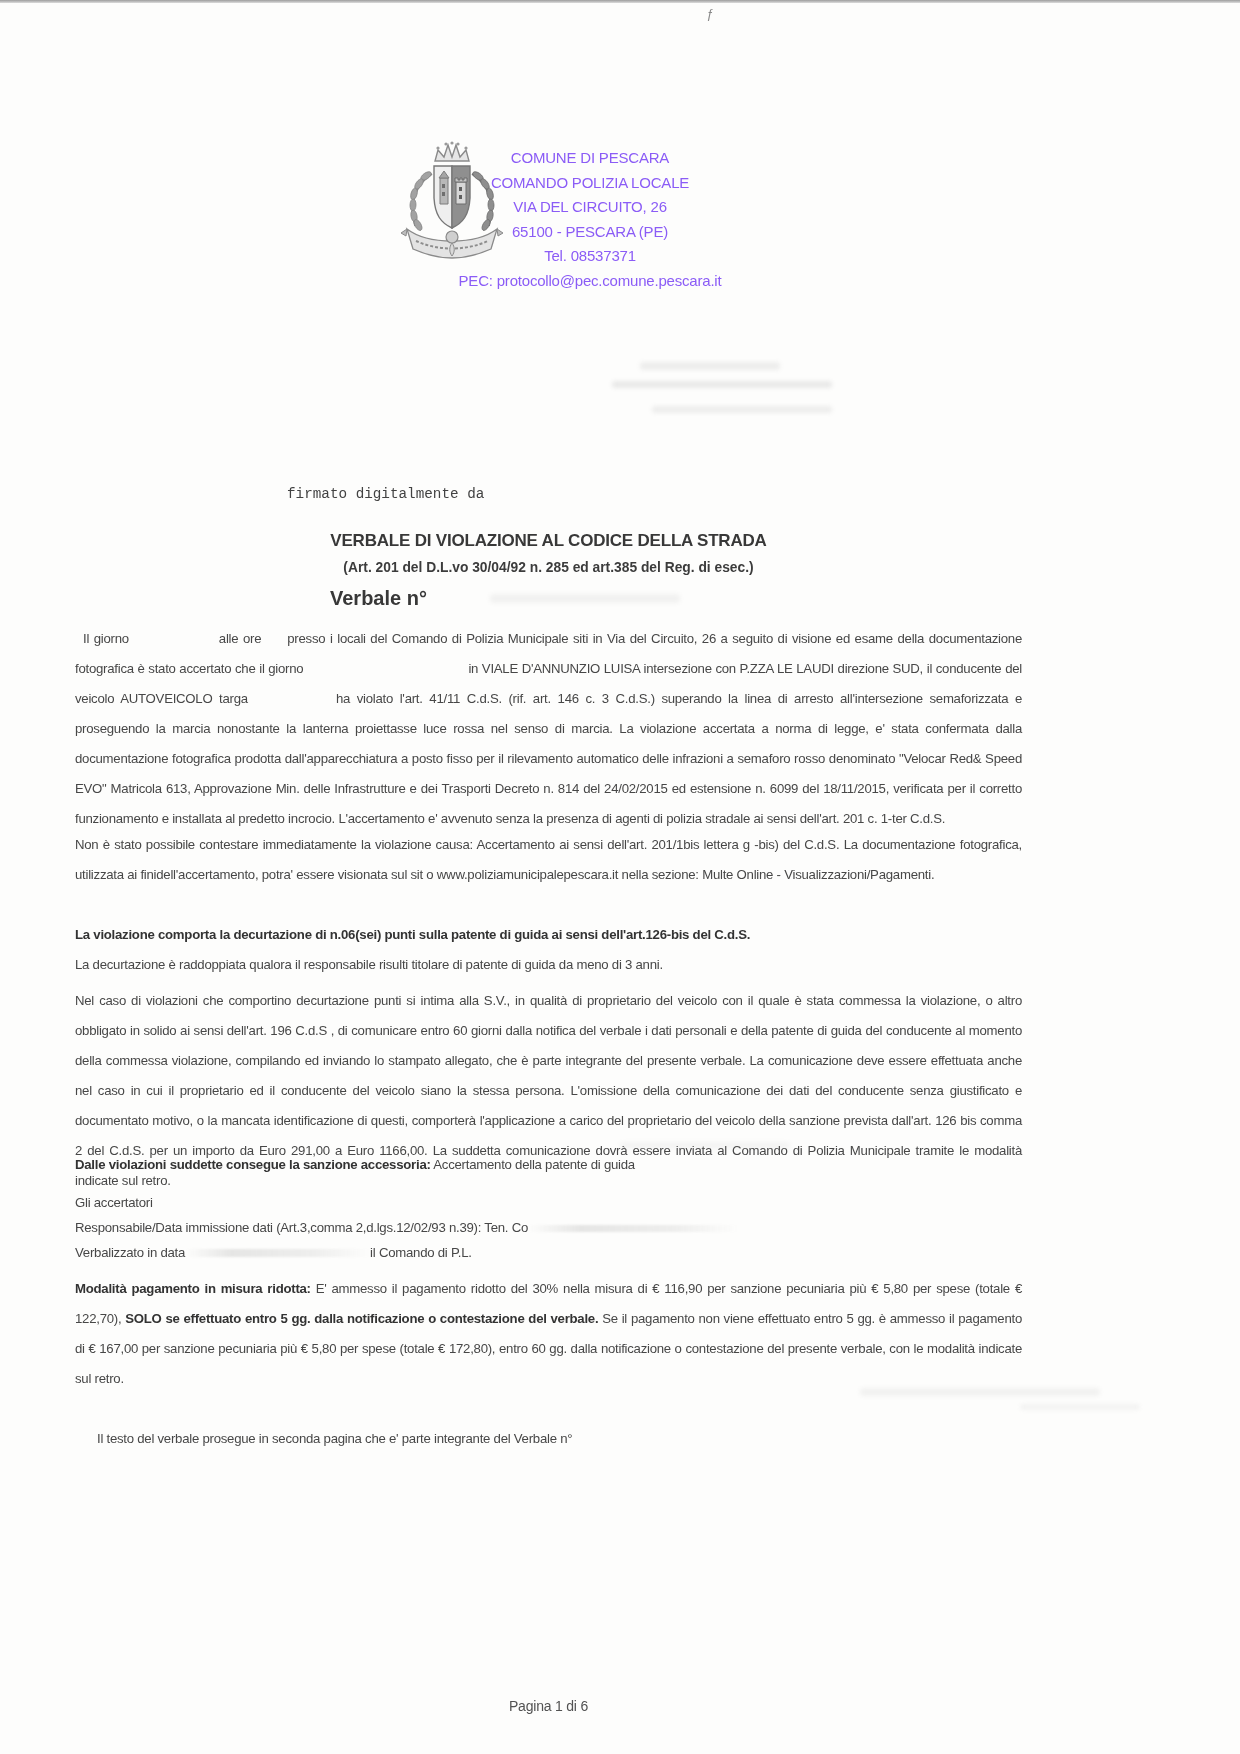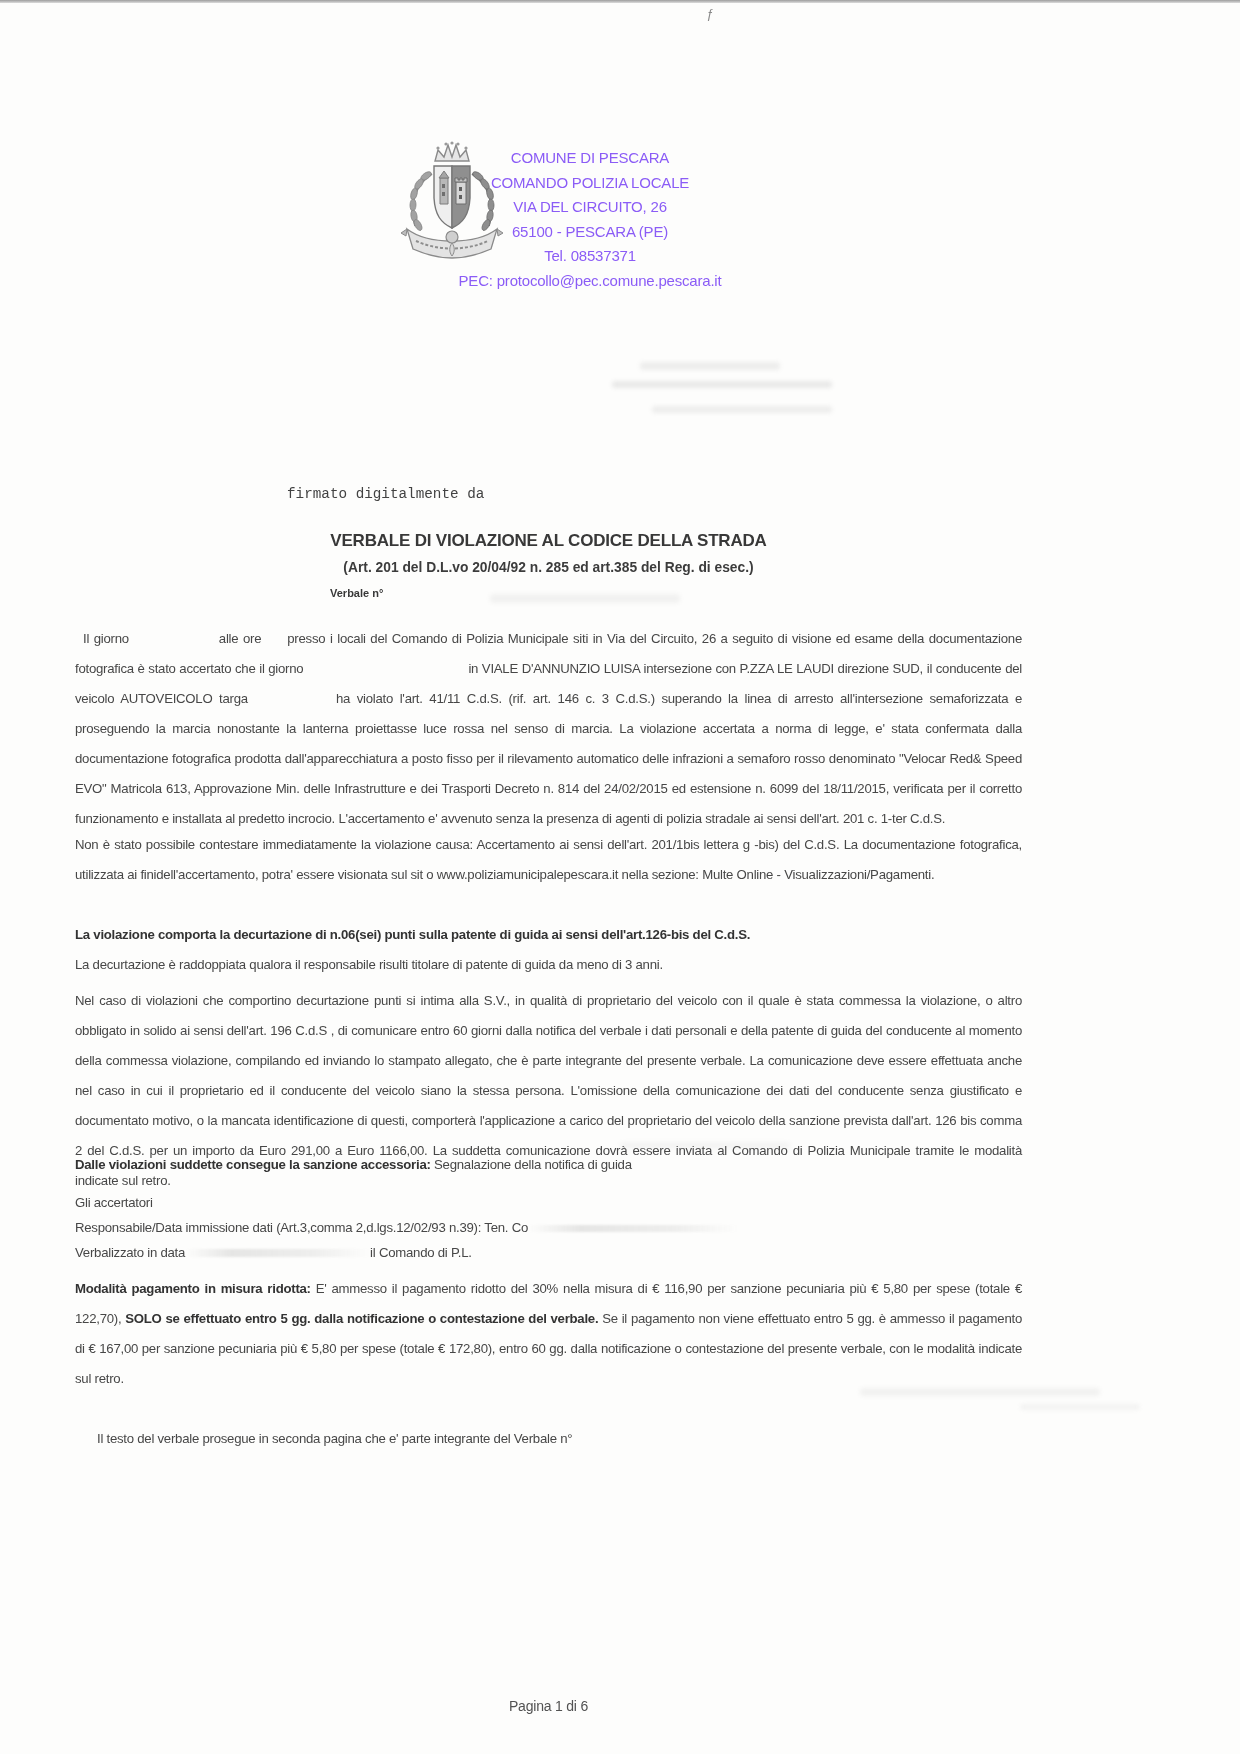--- a/index.html
+++ b/index.html
@@ -21,21 +21,21 @@
   .org-block{position:absolute;left:400px;top:146px;width:380px;
     text-align:center;font-size:15px;line-height:24.6px;color:#8b5cf6;
     letter-spacing:-0.2px;}
   .signature{position:absolute;left:287px;top:486px;
     font-family:"Liberation Mono", monospace;font-size:14.3px;color:#424242;}
   .title-line{position:absolute;left:75px;top:531px;width:947px;
     text-align:center;font-weight:700;font-size:17px;letter-spacing:-0.2px;color:#383838;}
   .subtitle-line{position:absolute;left:75px;top:560px;width:947px;
     text-align:center;font-weight:700;font-size:13.8px;color:#3c3c3c;}
   .verbale-line{position:absolute;left:330px;top:587px;
-    font-weight:700;font-size:11px;color:#383838;}
+    font-weight:700;font-size:20px;color:#383838;}
   .bodyblock{position:absolute;left:75px;width:947px;
     font-size:13.2px;line-height:30px;letter-spacing:-0.25px;
     text-align:justify;color:#474747;}
   .bodyblock p{margin:0;}
   .para1{top:624px;}
   .para1 .indent{display:inline-block;width:8px;}
   .para2{top:830px;}
   .points{top:920px;}
   .points .pline{display:block;text-align:left;}
   .points .para3{margin-top:6px;}
@@ -137,42 +137,42 @@
     <div>PEC: protocollo@pec.comune.pescara.it</div>
   </div>
 
   <div class="smudge s1"></div>
   <div class="smudge s2"></div>
   <div class="smudge s3"></div>
 
   <div class="signature">firmato digitalmente da</div>
 
   <div class="title-line">VERBALE DI VIOLAZIONE AL CODICE DELLA STRADA</div>
-  <div class="subtitle-line">(Art. 201 del D.L.vo 20/04/92 n. 285 ed art.385 del Reg. di esec.)</div>
+  <div class="subtitle-line">(Art. 201 del D.L.vo 30/04/92 n. 285 ed art.385 del Reg. di esec.)</div>
   <div class="verbale-line">Verbale n°</div>
   <div class="smudge s4"></div>
 
   <div class="bodyblock para1">
     <p>
       <span class="indent"></span><span>Il giorno</span><span class="gap-a"></span><span>alle ore</span><span class="gap-b"></span><span>presso i locali del Comando di Polizia Municipale siti in Via del Circuito, 26 a seguito di visione ed esame della documentazione fotografica è stato accertato che il giorno</span><span class="gap-c"></span><span>in VIALE D'ANNUNZIO LUISA intersezione con P.ZZA LE LAUDI direzione SUD, il conducente del veicolo AUTOVEICOLO targa</span><span class="gap-d"></span><span>ha violato l'art. 41/11 C.d.S. (rif. art. 146 c. 3 C.d.S.) superando la linea di arresto all'intersezione semaforizzata e proseguendo la marcia nonostante la lanterna proiettasse luce rossa nel senso di marcia. La violazione accertata a norma di legge, e' stata confermata dalla documentazione fotografica prodotta dall'apparecchiatura a posto fisso per il rilevamento automatico delle infrazioni a semaforo rosso denominato "Velocar Red&amp; Speed EVO" Matricola 613, Approvazione Min. delle Infrastrutture e dei Trasporti Decreto n. 814 del 24/02/2015 ed estensione n. 6099 del 18/11/2015, verificata per il corretto funzionamento e installata al predetto incrocio. L'accertamento e' avvenuto senza la presenza di agenti di polizia stradale ai sensi dell'art. 201 c. 1-ter C.d.S.</span>
     </p>
   </div>
 
   <div class="bodyblock para2">
     <p>Non è stato possibile contestare immediatamente la violazione causa: Accertamento ai sensi dell'art. 201/1bis lettera g -bis) del C.d.S. La documentazione fotografica, utilizzata ai finidell'accertamento, potra' essere visionata sul sit o www.poliziamunicipalepescara.it nella sezione: Multe Online - Visualizzazioni/Pagamenti.</p>
   </div>
 
   <div class="bodyblock points">
     <span class="pline b">La violazione comporta la decurtazione di n.06(sei) punti sulla patente di guida ai sensi dell'art.126-bis del C.d.S.</span>
     <span class="pline">La decurtazione è raddoppiata qualora il responsabile risulti titolare di patente di guida da meno di 3 anni.</span>
     <p class="para3">Nel caso di violazioni che comportino decurtazione punti si intima alla S.V., in qualità di proprietario del veicolo con il quale è stata commessa la violazione, o altro obbligato in solido ai sensi dell'art. 196 C.d.S , di comunicare entro 60 giorni dalla notifica del verbale i dati personali e della patente di guida del conducente al momento della commessa violazione, compilando ed inviando lo stampato allegato, che è parte integrante del presente verbale. La comunicazione deve essere effettuata anche nel caso in cui il proprietario ed il conducente del veicolo siano la stessa persona. L'omissione della comunicazione dei dati del conducente senza giustificato e documentato motivo, o la mancata identificazione di questi, comporterà l'applicazione a carico del proprietario del veicolo della sanzione prevista dall'art. 126 bis comma 2 del C.d.S. per un importo da Euro 291,00 a Euro 1166,00. La suddetta comunicazione dovrà essere inviata al Comando di Polizia Municipale tramite le modalità indicate sul retro.</p>
   </div>
 
   <div class="bodyblock accessoria">
-    <span class="b">Dalle violazioni suddette consegue la sanzione accessoria:</span><span> Segnalazione della notifica di guida</span>
+    <span class="b">Dalle violazioni suddette consegue la sanzione accessoria:</span><span> Accertamento della patente di guida</span>
   </div>
 
   <div class="bodyblock accertatori">Gli accertatori</div>
 
   <div class="bodyblock responsabile">
     <span>Responsabile/Data immissione dati (Art.3,comma 2,d.lgs.12/02/93 n.39): Ten. Co</span><span class="spacer-redacted small"></span>
   </div>
 
   <div class="bodyblock verbalizzato">
     <span>Verbalizzato in data</span><span class="spacer-redacted"></span><span>il Comando di P.L.</span>

